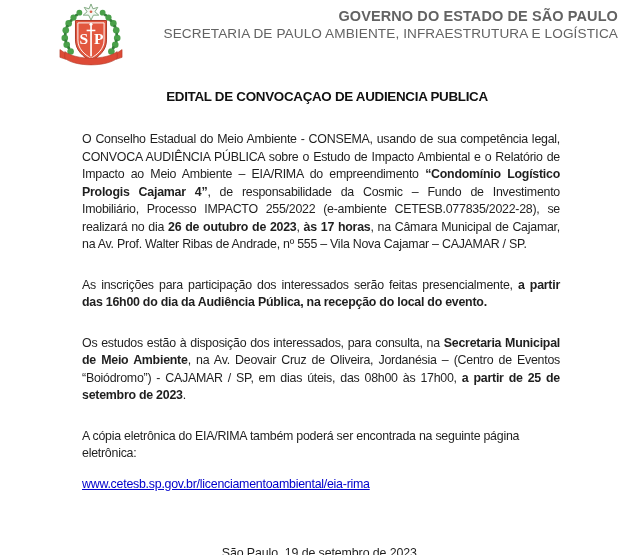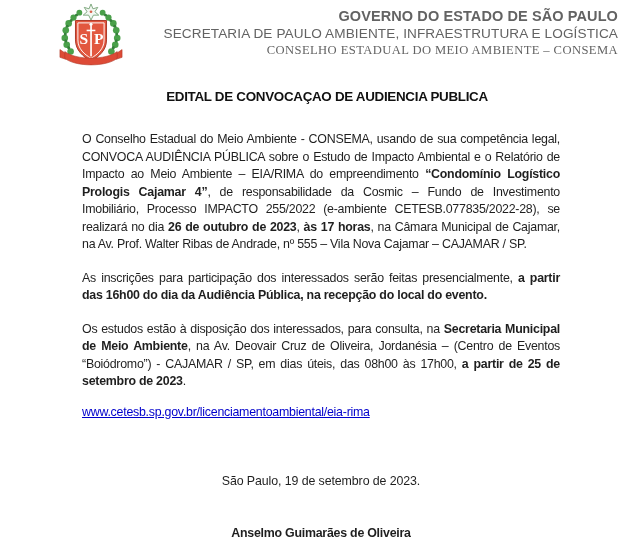--- a/index.html
+++ b/index.html
@@ -26,21 +26,21 @@
     text-align:center; font-weight:bold; font-size:13.4px;
     letter-spacing:-0.3px; color:#111;padding-left:24px;
   }
   
   .body-block {
     position:absolute; top:131px; left:82px; width:478px;
     font-size:12.4px; letter-spacing:-0.25px; line-height:17.5px;
     color:#1f1f1f;
   }
   .para { text-align:justify; }
-  .para + .para { margin-top:16px; }
+  .para + .para { margin-top:23px; }
   .para-last { margin-top:13px; text-align:left; }
   .b { font-weight:bold; }
   .link-row { margin-top:13px; text-align:left; }
   .link-row a { color:#0000cc; text-decoration:underline; cursor:pointer; }
   .dateline { margin-top:52px; text-align:center; letter-spacing:-0.1px; }
   .signature { margin-top:33px; text-align:center; font-weight:bold; line-height:18px; }
 </style>
 </head>
 <body>
 
@@ -97,29 +97,29 @@
     <g>
       <path d="M4 48 L10 52 L10 58 L4 56 Z" fill="#dd4a36" stroke="#b03a2a" stroke-width="0.6"></path>
       <path d="M68 48 L62 52 L62 58 L68 56 Z" fill="#dd4a36" stroke="#b03a2a" stroke-width="0.6"></path>
       <path d="M9 50 C20 59 52 59 63 50 L63 57 C52 66 20 66 9 57 Z" fill="#dd4a36" stroke="#b03a2a" stroke-width="0.6"></path>
     </g>
   </svg>
 
   <div class="header-text">
     <div class="org-line1">GOVERNO DO ESTADO DE SÃO PAULO</div>
     <div class="org-line2">SECRETARIA DE PAULO AMBIENTE, INFRAESTRUTURA E LOGÍSTICA</div>
-    <div class="org-line3">CONSELHO ESTADUAL DO MEIO AMBIENTE – CONSEMA</div>
   </div>
 
   <div class="doc-title">EDITAL DE CONVOCAÇAO DE AUDIENCIA PUBLICA</div>
 
   <div class="body-block">
     <p class="para"><span>O Conselho Estadual do Meio Ambiente - CONSEMA, usando de sua competência legal, CONVOCA AUDIÊNCIA PÚBLICA sobre o Estudo de Impacto Ambiental e o Relatório de Impacto ao Meio Ambiente – EIA/RIMA do empreendimento </span><span class="b">“Condomínio Logístico Prologis Cajamar 4”</span><span>, de responsabilidade da Cosmic – Fundo de Investimento Imobiliário, Processo IMPACTO 255/2022 (e-ambiente CETESB.077835/2022-28), se realizará no dia </span><span class="b">26 de outubro de 2023</span><span>, </span><span class="b">às 17 horas</span><span>, na Câmara Municipal de Cajamar, na Av. Prof. Walter Ribas de Andrade, nº 555 – Vila Nova Cajamar – CAJAMAR / SP.</span></p>
     <p class="para"><span>As inscrições para participação dos interessados serão feitas presencialmente, </span><span class="b">a partir das 16h00 do dia da Audiência Pública, na recepção do local do evento.</span></p>
     <p class="para"><span>Os estudos estão à disposição dos interessados, para consulta, na </span><span class="b">Secretaria Municipal de Meio Ambiente</span><span>, na Av. Deovair Cruz de Oliveira, Jordanésia – (Centro de Eventos “Boiódromo”) - CAJAMAR / SP, em dias úteis, das 08h00 às 17h00, </span><span class="b">a partir de 25 de setembro de 2023</span><span>.</span></p>
+    <p class="para para-last"><span>A cópia eletrônica do EIA/RIMA também poderá ser encontrada na seguinte página eletrônica:</span></p>
 
     <div class="link-row">
       <a>www.cetesb.sp.gov.br/licenciamentoambiental/eia-rima</a>
     </div>
 
     <div class="dateline">São Paulo, 19 de setembro de 2023.</div>
 
     <div class="signature">
       <div>Anselmo Guimarães de Oliveira</div>
 

